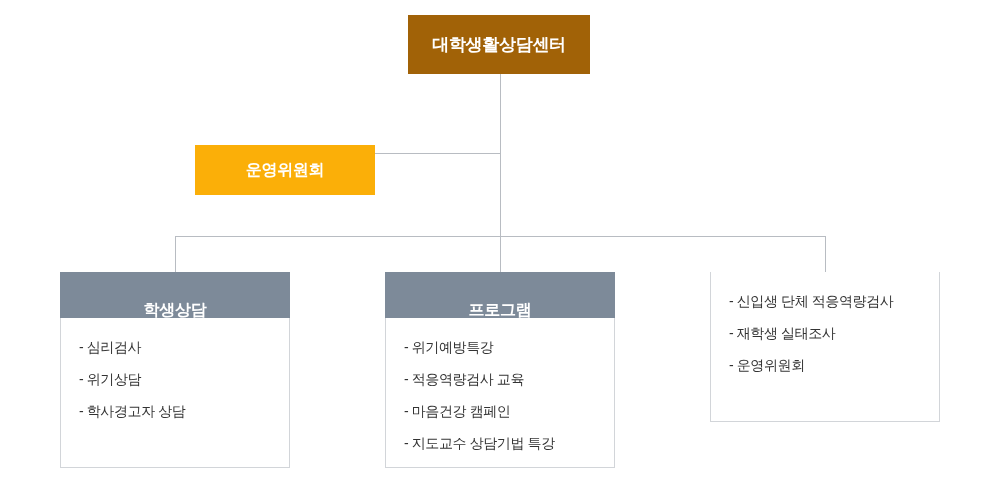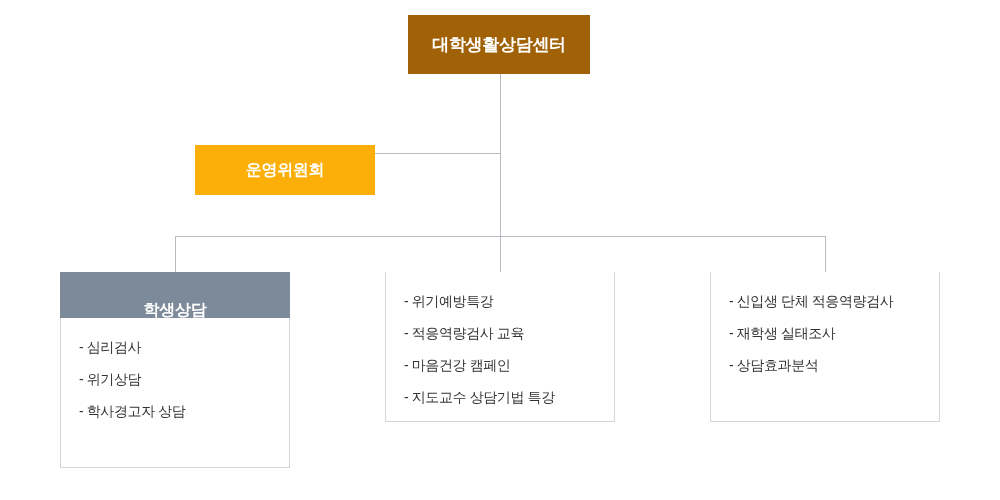--- a/index.html
+++ b/index.html
@@ -147,33 +147,36 @@
     <div class="dept-body">
       <ul>
         <li>- 심리검사</li>
         <li>- 위기상담</li>
         <li>- 학사경고자 상담</li>
       </ul>
     </div>
   </div>
 
   <div class="dept dept-col-1">
+    <div class="dept-header">
+      <span class="dept-title">프로그램</span>
+    </div>
     <div class="dept-body">
       <ul>
         <li>- 위기예방특강</li>
         <li>- 적응역량검사 교육</li>
         <li>- 마음건강 캠페인</li>
         <li>- 지도교수 상담기법 특강</li>
       </ul>
     </div>
   </div>
 
   <div class="dept dept-col-2">
     <div class="dept-body">
       <ul>
         <li>- 신입생 단체 적응역량검사</li>
         <li>- 재학생 실태조사</li>
-        <li>- 상담효과분석</li>
+        <li>- 운영위원회</li>
       </ul>
     </div>
   </div>
 
 </div>
 
 </body></html>

